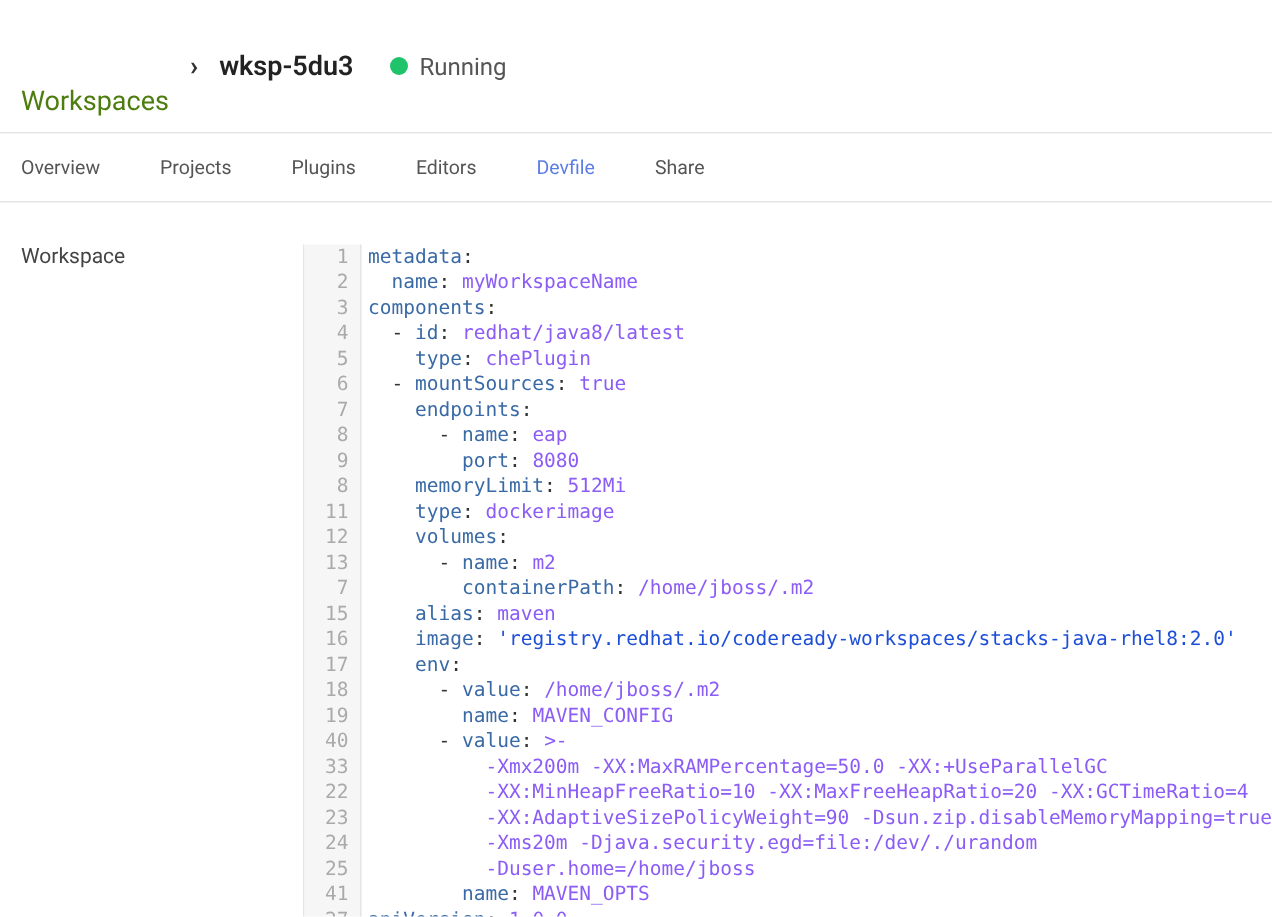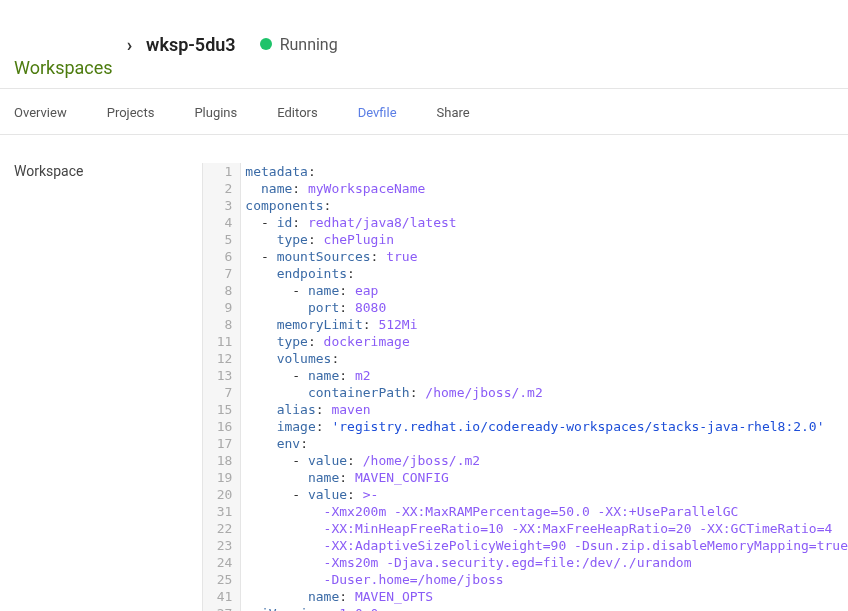--- a/index.html
+++ b/index.html
@@ -146,22 +146,22 @@
         <div>8</div>
         <div>11</div>
         <div>12</div>
         <div>13</div>
         <div>7</div>
         <div>15</div>
         <div>16</div>
         <div>17</div>
         <div>18</div>
         <div>19</div>
-        <div>20</div>
-        <div>31</div>
+        <div>40</div>
+        <div>33</div>
         <div>22</div>
         <div>23</div>
         <div>24</div>
         <div>25</div>
         <div>41</div>
         <div>27</div>
         <div>28</div>
       </div>
     <div class="code" id="code"><div class="code-line"><span class="k">metadata</span><span class="c">:</span></div><div class="code-line"><span class="c">  </span><span class="k">name</span><span class="c">: </span><span class="s">myWorkspaceName</span></div><div class="code-line"><span class="k">components</span><span class="c">:</span></div><div class="code-line"><span class="c">  </span><span class="d">- </span><span class="k">id</span><span class="c">: </span><span class="s">redhat/java8/latest</span></div><div class="code-line"><span class="c">    </span><span class="k">type</span><span class="c">: </span><span class="s">chePlugin</span></div><div class="code-line"><span class="c">  </span><span class="d">- </span><span class="k">mountSources</span><span class="c">: </span><span class="s">true</span></div><div class="code-line"><span class="c">    </span><span class="k">endpoints</span><span class="c">:</span></div><div class="code-line"><span class="c">      </span><span class="d">- </span><span class="k">name</span><span class="c">: </span><span class="s">eap</span></div><div class="code-line"><span class="c">        </span><span class="k">port</span><span class="c">: </span><span class="s">8080</span></div><div class="code-line"><span class="c">    </span><span class="k">memoryLimit</span><span class="c">: </span><span class="s">512Mi</span></div><div class="code-line"><span class="c">    </span><span class="k">type</span><span class="c">: </span><span class="s">dockerimage</span></div><div class="code-line"><span class="c">    </span><span class="k">volumes</span><span class="c">:</span></div><div class="code-line"><span class="c">      </span><span class="d">- </span><span class="k">name</span><span class="c">: </span><span class="s">m2</span></div><div class="code-line"><span class="c">        </span><span class="k">containerPath</span><span class="c">: </span><span class="s">/home/jboss/.m2</span></div><div class="code-line"><span class="c">    </span><span class="k">alias</span><span class="c">: </span><span class="s">maven</span></div><div class="code-line"><span class="c">    </span><span class="k">image</span><span class="c">: </span><span class="q">'registry.redhat.io/codeready-workspaces/stacks-java-rhel8:2.0'</span></div><div class="code-line"><span class="c">    </span><span class="k">env</span><span class="c">:</span></div><div class="code-line"><span class="c">      </span><span class="d">- </span><span class="k">value</span><span class="c">: </span><span class="s">/home/jboss/.m2</span></div><div class="code-line"><span class="c">        </span><span class="k">name</span><span class="c">: </span><span class="s">MAVEN_CONFIG</span></div><div class="code-line"><span class="c">      </span><span class="d">- </span><span class="k">value</span><span class="c">: </span><span class="s">&gt;-</span></div><div class="code-line"><span class="c">          </span><span class="s">-Xmx200m -XX:MaxRAMPercentage=50.0 -XX:+UseParallelGC</span></div><div class="code-line"><span class="c">          </span><span class="s">-XX:MinHeapFreeRatio=10 -XX:MaxFreeHeapRatio=20 -XX:GCTimeRatio=4</span></div><div class="code-line"><span class="c">          </span><span class="s">-XX:AdaptiveSizePolicyWeight=90 -Dsun.zip.disableMemoryMapping=true</span></div><div class="code-line"><span class="c">          </span><span class="s">-Xms20m -Djava.security.egd=file:/dev/./urandom</span></div><div class="code-line"><span class="c">          </span><span class="s">-Duser.home=/home/jboss</span></div><div class="code-line"><span class="c">        </span><span class="k">name</span><span class="c">: </span><span class="s">MAVEN_OPTS</span></div><div class="code-line"><span class="k">apiVersion</span><span class="c">: </span><span class="s">1.0.0</span></div><div class="code-line"></div></div>
   </div>

